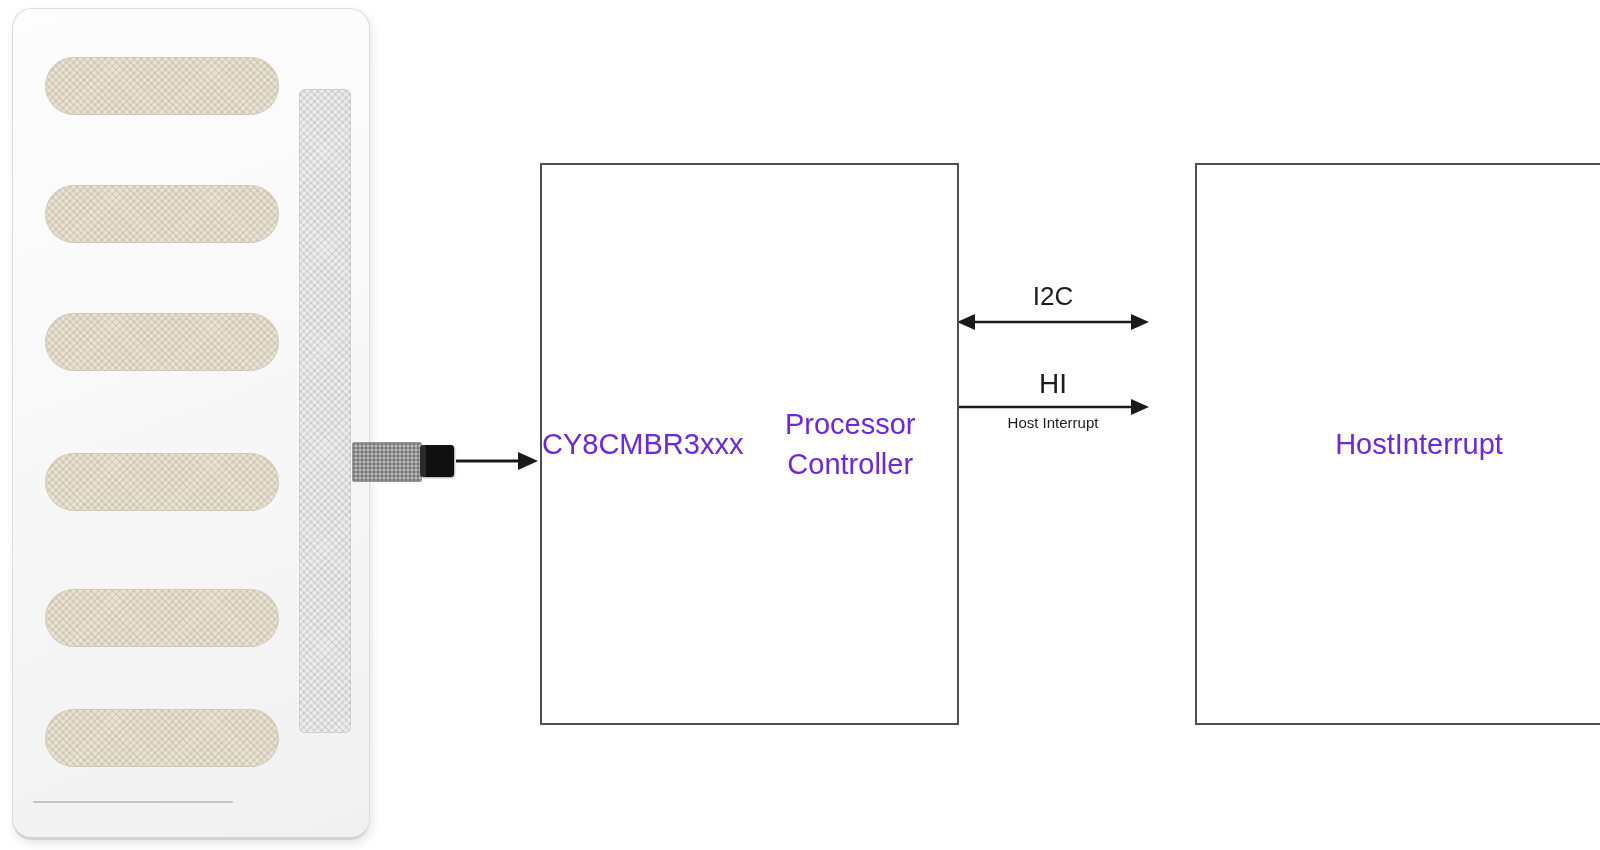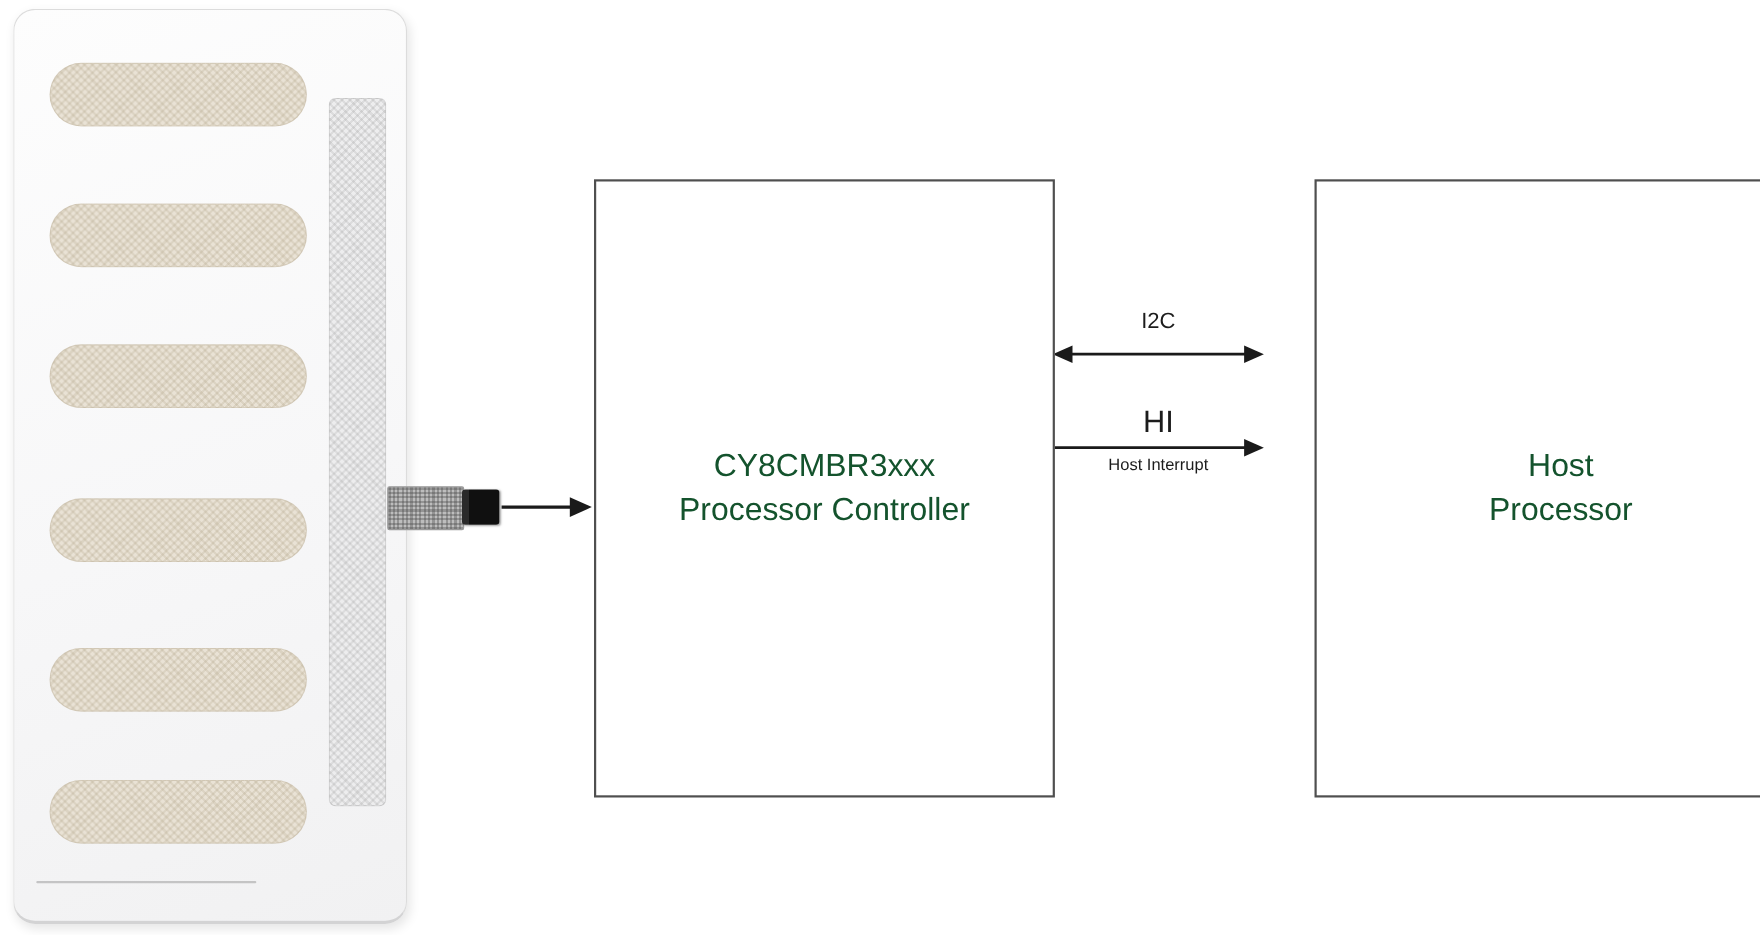--- a/index.html
+++ b/index.html
@@ -85,39 +85,39 @@
   }
 
   
   .box {
     position: absolute;
     top: 163px;
     height: 558px;
     background: #ffffff;
     border: 2px solid #4f4f4f;
     display: flex;
-    flex-direction: column;
+    flex-direction: row;
     align-items: center;
     justify-content: center;
     text-align: center;
-    color: #14532d;
+    color: #6d28d9;
     font-size: 29px;
     line-height: 40px;
   }
   .controller-box { left: 540px; width: 415px; }
   .host-box { left: 1150px; width: 444px; margin-left: 45px; }
 
   
   .bus-label {
     position: absolute;
     color: #1c1c1c;
     transform: translateX(-50%);
     white-space: nowrap;
   }
-  .i2c-label { left: 1053px; top: 281px; font-size: 20px; }
+  .i2c-label { left: 1053px; top: 281px; font-size: 26px; }
   .hi-label { left: 1053px; top: 368px; font-size: 28px; }
   .hi-sublabel { left: 1053px; top: 414px; font-size: 15px; }
 
   
   .overlay {
     position: absolute;
     left: 0; top: 0;
     width: 1600px; height: 850px;
     pointer-events: none;
   }
@@ -159,20 +159,20 @@
     </g>
   </svg>
 
   <div class="box controller-box">
     <div>CY8CMBR3xxx</div>
     <div>Processor Controller</div>
   </div>
 
   <div class="box host-box">
     <div>Host</div>
-    <div>Processor</div>
+    <div>Interrupt</div>
   </div>
 
   <div class="bus-label i2c-label">I2C</div>
   <div class="bus-label hi-label">HI</div>
   <div class="bus-label hi-sublabel">Host Interrupt</div>
 
 </div>
 
 </body></html>

